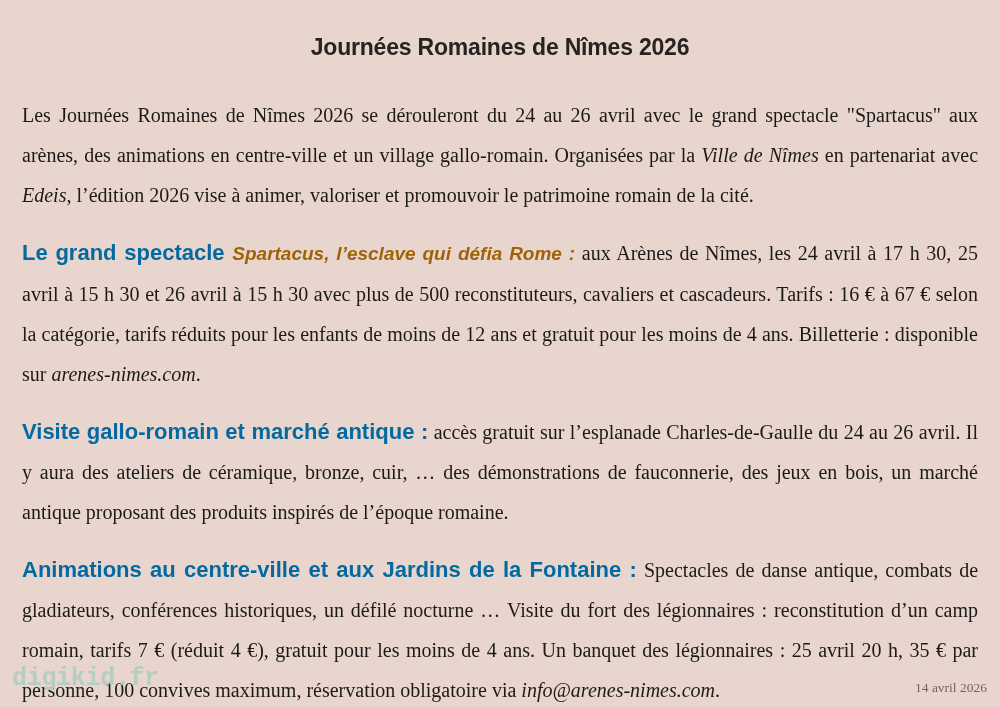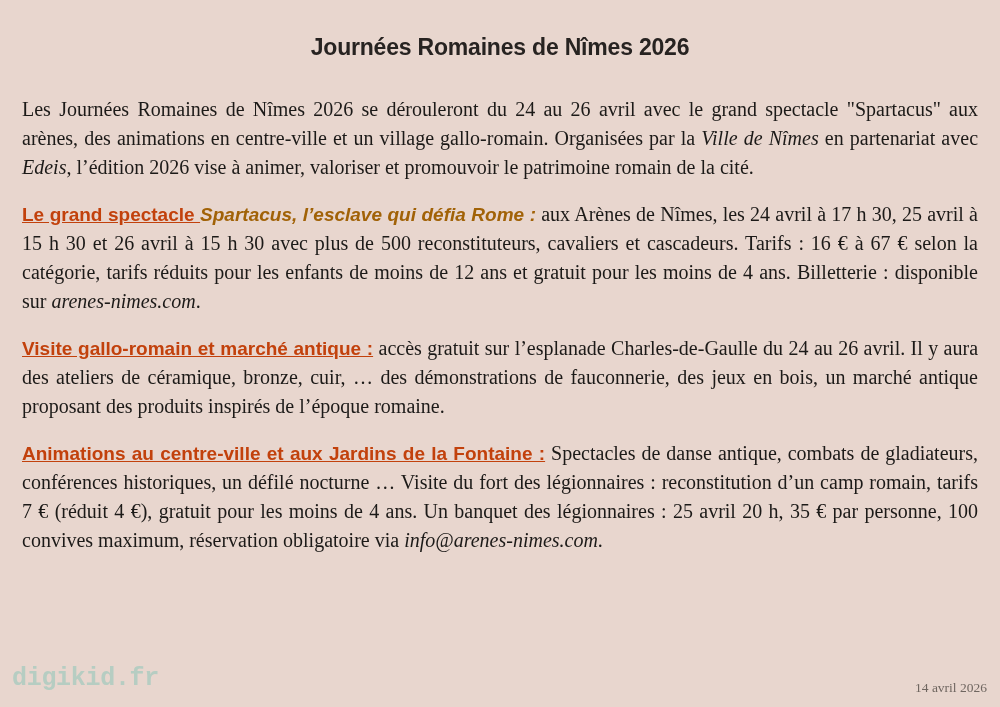--- a/index.html
+++ b/index.html
@@ -20,34 +20,33 @@
     font-family:"Liberation Sans", sans-serif;
     font-weight:700;
     font-size:23px;
     letter-spacing:-0.2px;
     text-align:center;
     color:#272321;
     margin:4px 0 34px 0;
   }
   p.para{
     font-size:20px;
-    line-height:29px;
+    line-height:40px;
     text-align:justify;
     margin:0 0 18px 0;
   }
   p.closing{
     margin-top:28px;
     text-align:left;
   }
   .lead{
     font-family:"Liberation Sans", sans-serif;
     font-weight:700;
-    font-size:19px;
-    color:#c2410c;
-    text-decoration:underline;
+    font-size:22px;
+    color:#0369a1;
   }
   .lead-it{
     font-family:"Liberation Sans", sans-serif;
     font-weight:700;
     font-style:italic;
     font-size:19px;
     color:#a16207;
   }
   .it{ font-style:italic; }
   .watermark{

